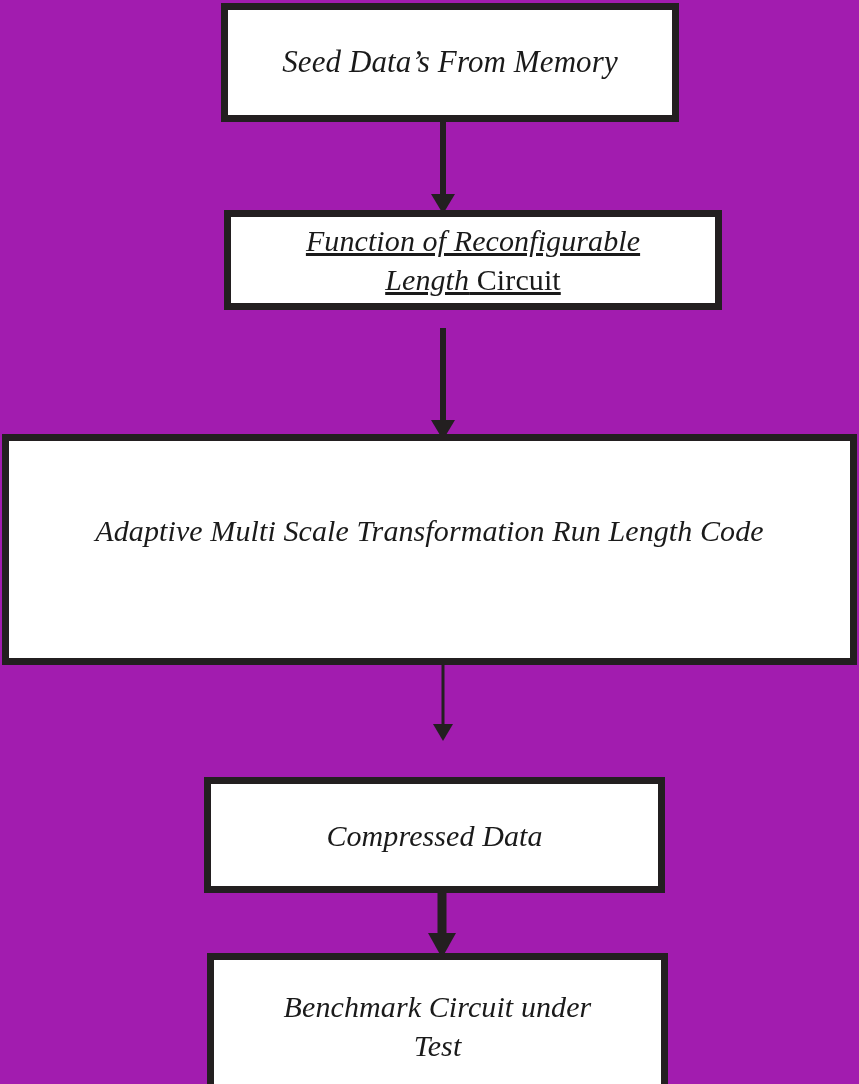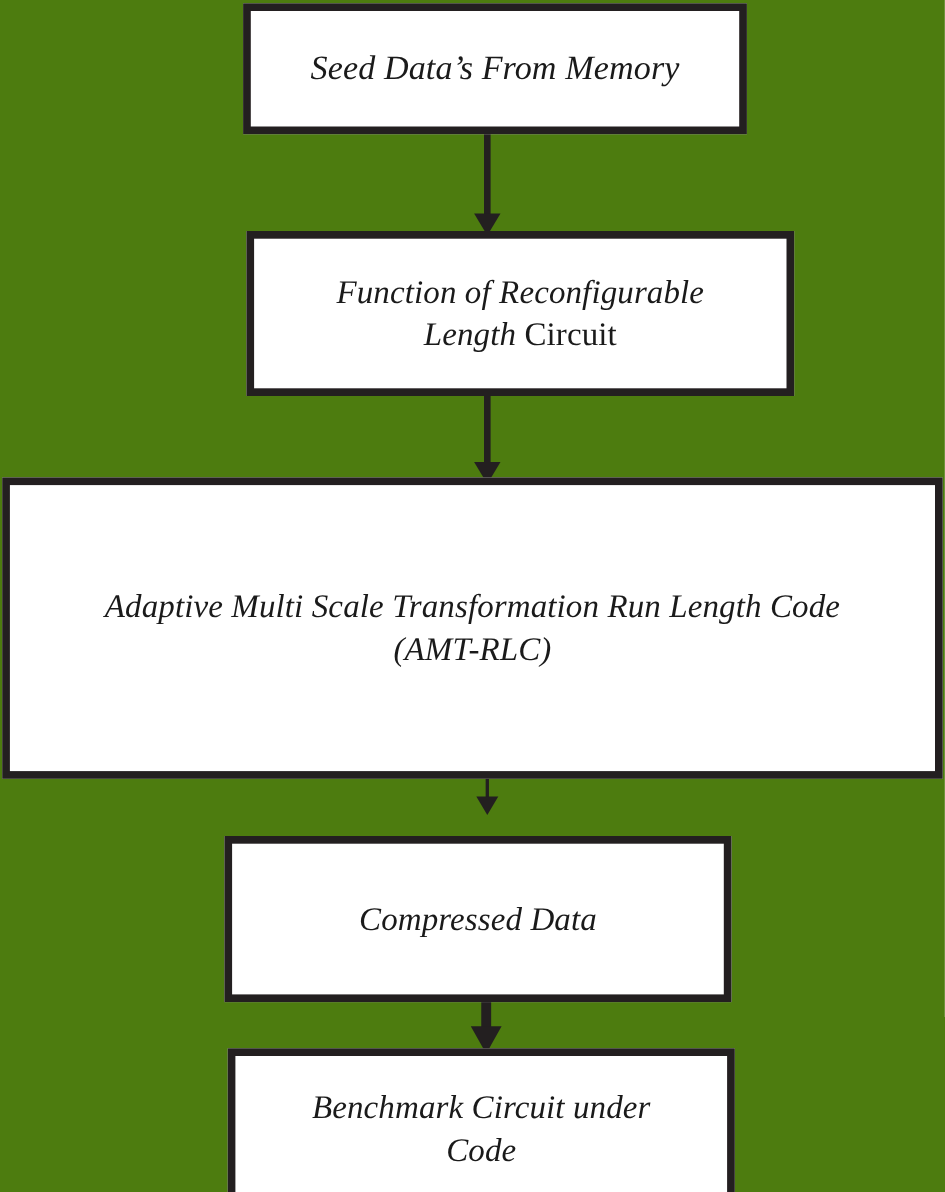--- a/index.html
+++ b/index.html
@@ -4,21 +4,21 @@
 <style>
   html, body {
     margin: 0;
     padding: 0;
     background: #ffffff;
   }
   #canvas {
     position: relative;
     width: 859px;
     height: 1084px;
-    background: #4d7c0f;
+    background: #a21caf;
     overflow: hidden;
     font-family: "Liberation Serif", "DejaVu Serif", serif;
   }
   .node {
     position: absolute;
     box-sizing: border-box;
     background: #ffffff;
     border-style: solid;
     border-color: #231f20;
     display: flex;
@@ -37,33 +37,34 @@
   .roman { font-style: normal; }
 
   
   #node-seed-data {
     left: 221px; top: 3px; width: 458px; height: 119px;
     border-width: 7px;
   }
   #node-seed-data .label { font-size: 31px; }
 
   #node-johnson-counter {
-    left: 224px; top: 210px; width: 498px; height: 150px;
+    left: 224px; top: 210px; width: 498px; height: 100px;
     border-width: 7px;
+    text-decoration: underline;
   }
   #node-johnson-counter .label { font-size: 30px; }
 
   #node-amt-rlc {
-    left: 2px; top: 434px; width: 855px; height: 274px;
+    left: 2px; top: 434px; width: 855px; height: 231px;
     border-width: 7px;
   }
   #node-amt-rlc .label { font-size: 30px; }
 
   #node-compressed-data {
-    left: 204px; top: 760px; width: 461px; height: 151px;
+    left: 204px; top: 777px; width: 461px; height: 116px;
     border-width: 7px;
   }
   #node-compressed-data .label { font-size: 30px; }
 
   #node-benchmark-circuit {
     left: 207px; top: 953px; width: 461px; height: 145px;
     border-width: 7px;
   }
   #node-benchmark-circuit .label { font-size: 30px; }
 
@@ -142,21 +143,21 @@
   </div>
 
   <div class="connector" id="arrow-johnson-to-amt">
     <div class="shaft"></div>
     <div class="head"></div>
   </div>
 
   <div class="node" id="node-amt-rlc">
     <div class="label">
       <span>Adaptive Multi Scale Transformation Run Length Code</span><br>
-      <span>(AMT-RLC)</span><br>
+      <br>
     </div>
   </div>
 
   <div class="connector" id="arrow-amt-to-compressed">
     <div class="shaft"></div>
     <div class="head"></div>
   </div>
 
   <div class="node" id="node-compressed-data">
     <div class="label">
@@ -165,17 +166,17 @@
   </div>
 
   <div class="connector" id="arrow-compressed-to-benchmark">
     <div class="shaft"></div>
     <div class="head"></div>
   </div>
 
   <div class="node" id="node-benchmark-circuit">
     <div class="label">
       <span>Benchmark Circuit under</span><br>
-      <span>Code</span>
+      <span>Test</span>
     </div>
   </div>
 
 </div>
 
 </body></html>

